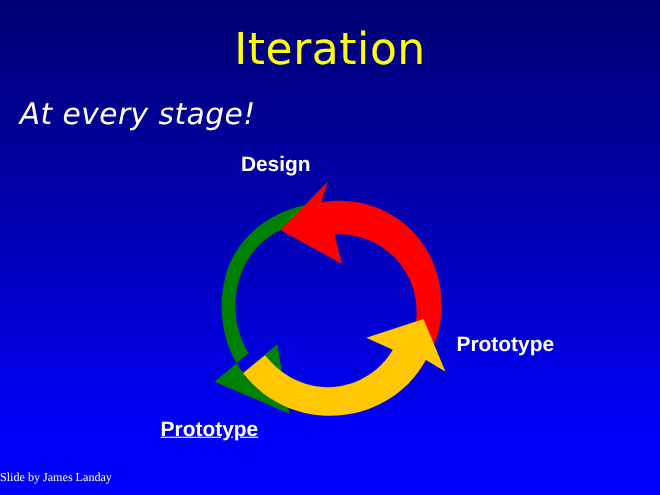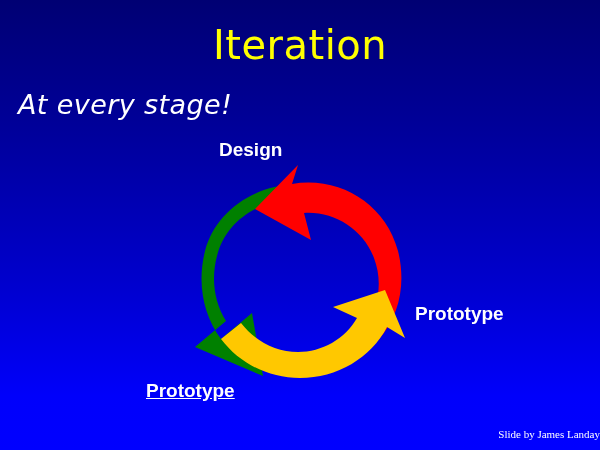--- a/index.html
+++ b/index.html
@@ -79,21 +79,21 @@
   #label-design   { left: 219px; top: 139px; }
   #label-evaluate { left: 415px; top: 303px; }
   #label-prototype{ left: 146px; top: 380px; }
 
   
   #credit {
     position: absolute;
     left: 0;
     top: 427px;
     width: 600px;
-    text-align: right;
+    text-align: left;
     color: #ffffff;
     font-family: "Liberation Serif", serif;
     font-size: 11px;
     line-height: 14px;
     white-space: nowrap;
   }
 </style>
 </head>
 <body>
 

